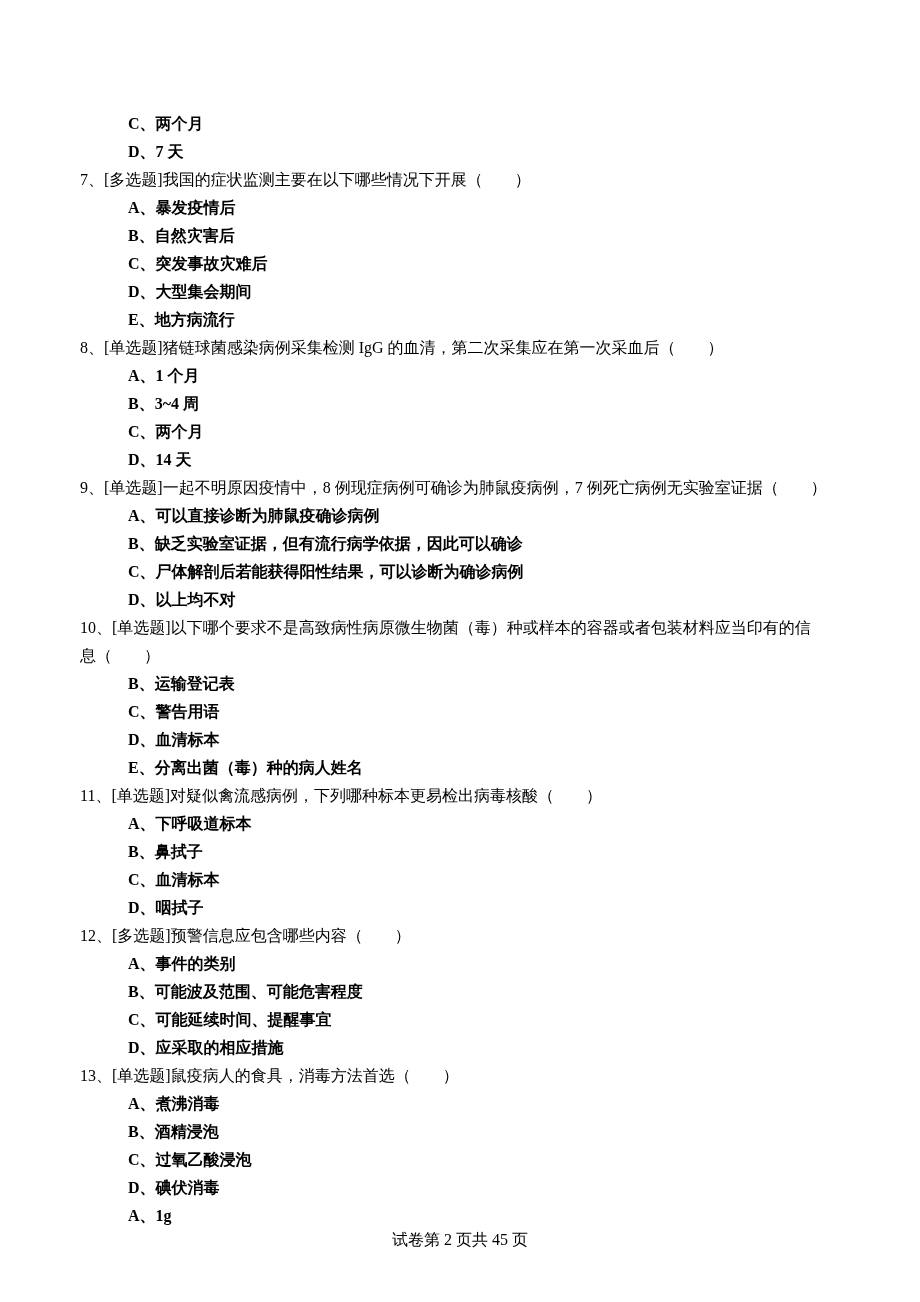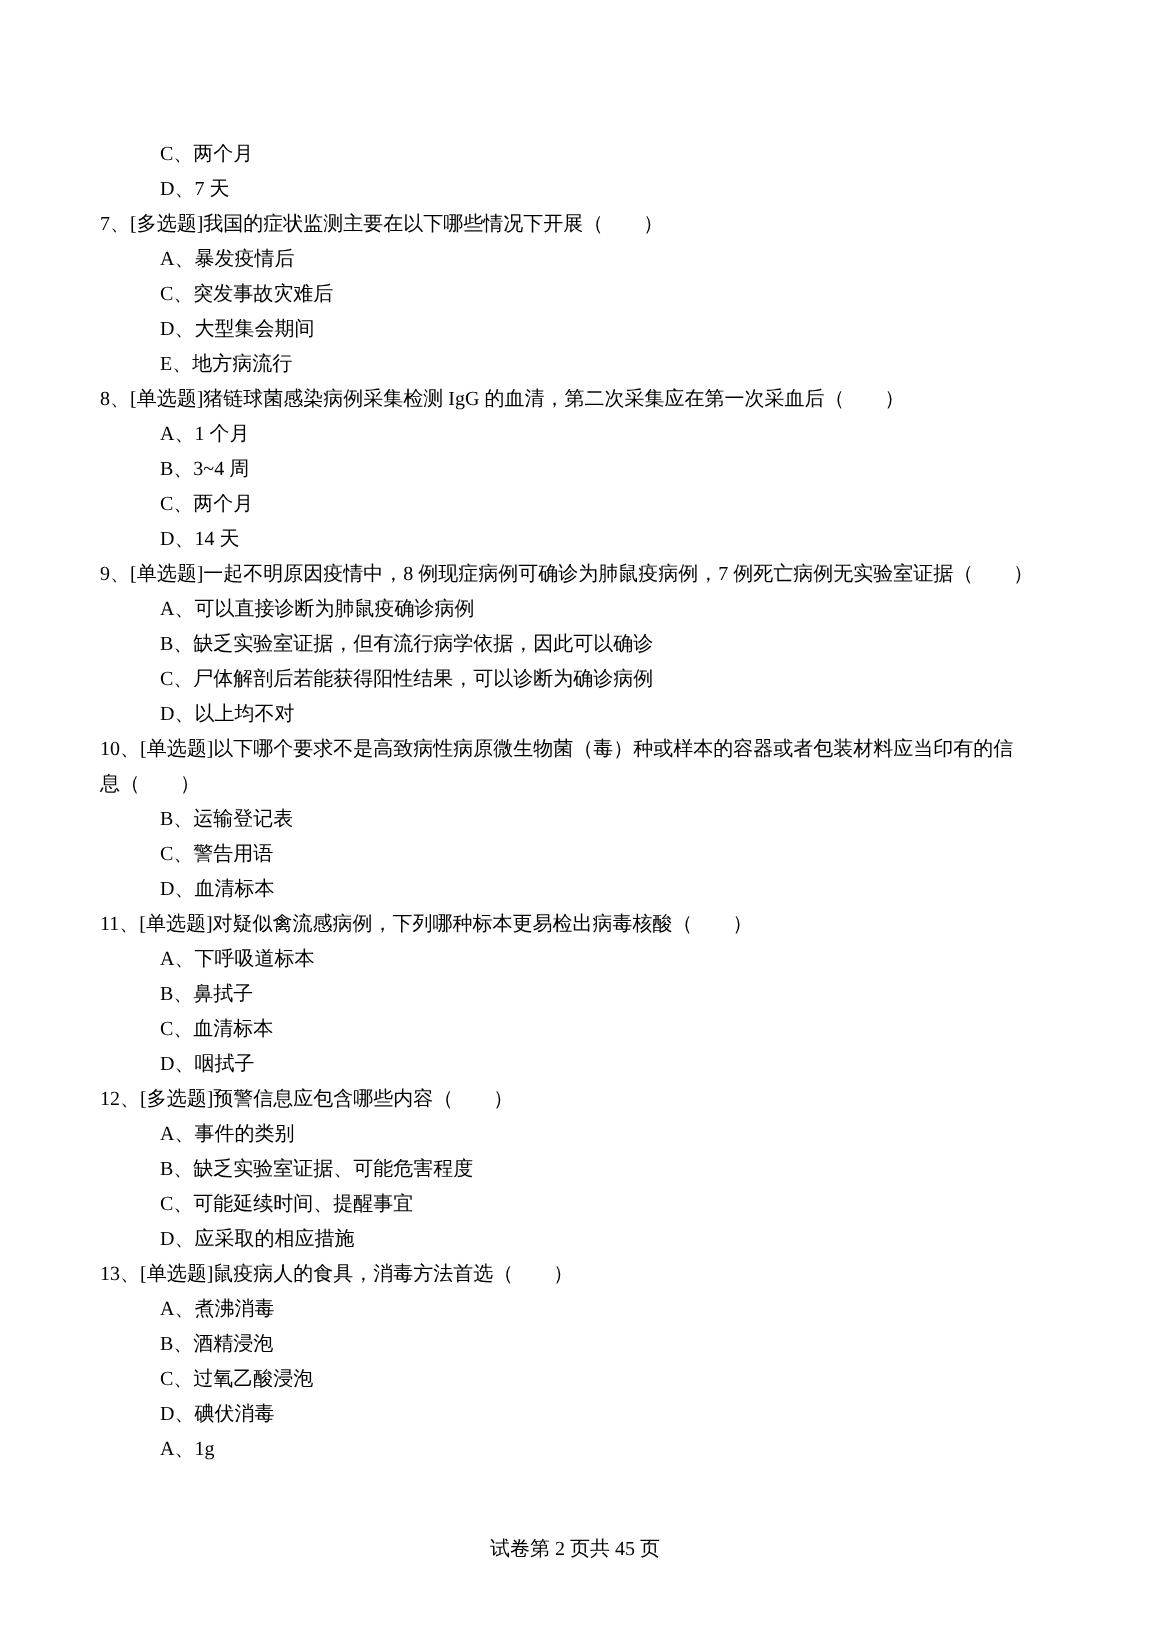--- a/index.html
+++ b/index.html
@@ -13,20 +13,21 @@
       background: #ffffff;
       font-family: "SimSun", "宋体", serif;
       font-size: 16px;
       color: #000000;
       padding: 110px 80px 40px 80px;
       line-height: 1.75;
       position: relative;
     }
     .option {
       padding-left: 48px;
+      font-weight: bold;
     }
     .question {
       padding-left: 0;
     }
     .cont {
       padding-left: 0;
     }
     .footer {
       position: absolute;
       bottom: 48px;
@@ -39,20 +40,21 @@
 </head>
 <body>
 
 <div>
 
   <div class="option">C、两个月</div>
   <div class="option">D、7 天</div>
 
   <div class="question">7、[多选题]我国的症状监测主要在以下哪些情况下开展（　　）</div>
   <div class="option">A、暴发疫情后</div>
+  <div class="option">B、自然灾害后</div>
   <div class="option">C、突发事故灾难后</div>
   <div class="option">D、大型集会期间</div>
   <div class="option">E、地方病流行</div>
 
   <div class="question">8、[单选题]猪链球菌感染病例采集检测 IgG 的血清，第二次采集应在第一次采血后（　　）</div>
   <div class="option">A、1 个月</div>
   <div class="option">B、3~4 周</div>
   <div class="option">C、两个月</div>
   <div class="option">D、14 天</div>
 
@@ -60,30 +62,31 @@
   <div class="option">A、可以直接诊断为肺鼠疫确诊病例</div>
   <div class="option">B、缺乏实验室证据，但有流行病学依据，因此可以确诊</div>
   <div class="option">C、尸体解剖后若能获得阳性结果，可以诊断为确诊病例</div>
   <div class="option">D、以上均不对</div>
 
   <div class="question">10、[单选题]以下哪个要求不是高致病性病原微生物菌（毒）种或样本的容器或者包装材料应当印有的信</div>
   <div class="cont">息（　　）</div>
   <div class="option">B、运输登记表</div>
   <div class="option">C、警告用语</div>
   <div class="option">D、血清标本</div>
+  <div class="option">E、分离出菌（毒）种的病人姓名</div>
 
   <div class="question">11、[单选题]对疑似禽流感病例，下列哪种标本更易检出病毒核酸（　　）</div>
   <div class="option">A、下呼吸道标本</div>
   <div class="option">B、鼻拭子</div>
   <div class="option">C、血清标本</div>
   <div class="option">D、咽拭子</div>
 
   <div class="question">12、[多选题]预警信息应包含哪些内容（　　）</div>
   <div class="option">A、事件的类别</div>
-  <div class="option">B、缺乏实验室证据、可能危害程度</div>
+  <div class="option">B、可能波及范围、可能危害程度</div>
   <div class="option">C、可能延续时间、提醒事宜</div>
   <div class="option">D、应采取的相应措施</div>
 
   <div class="question">13、[单选题]鼠疫病人的食具，消毒方法首选（　　）</div>
   <div class="option">A、煮沸消毒</div>
   <div class="option">B、酒精浸泡</div>
   <div class="option">C、过氧乙酸浸泡</div>
   <div class="option">D、碘伏消毒</div>
 
   <div class="option">A、1g</div>

